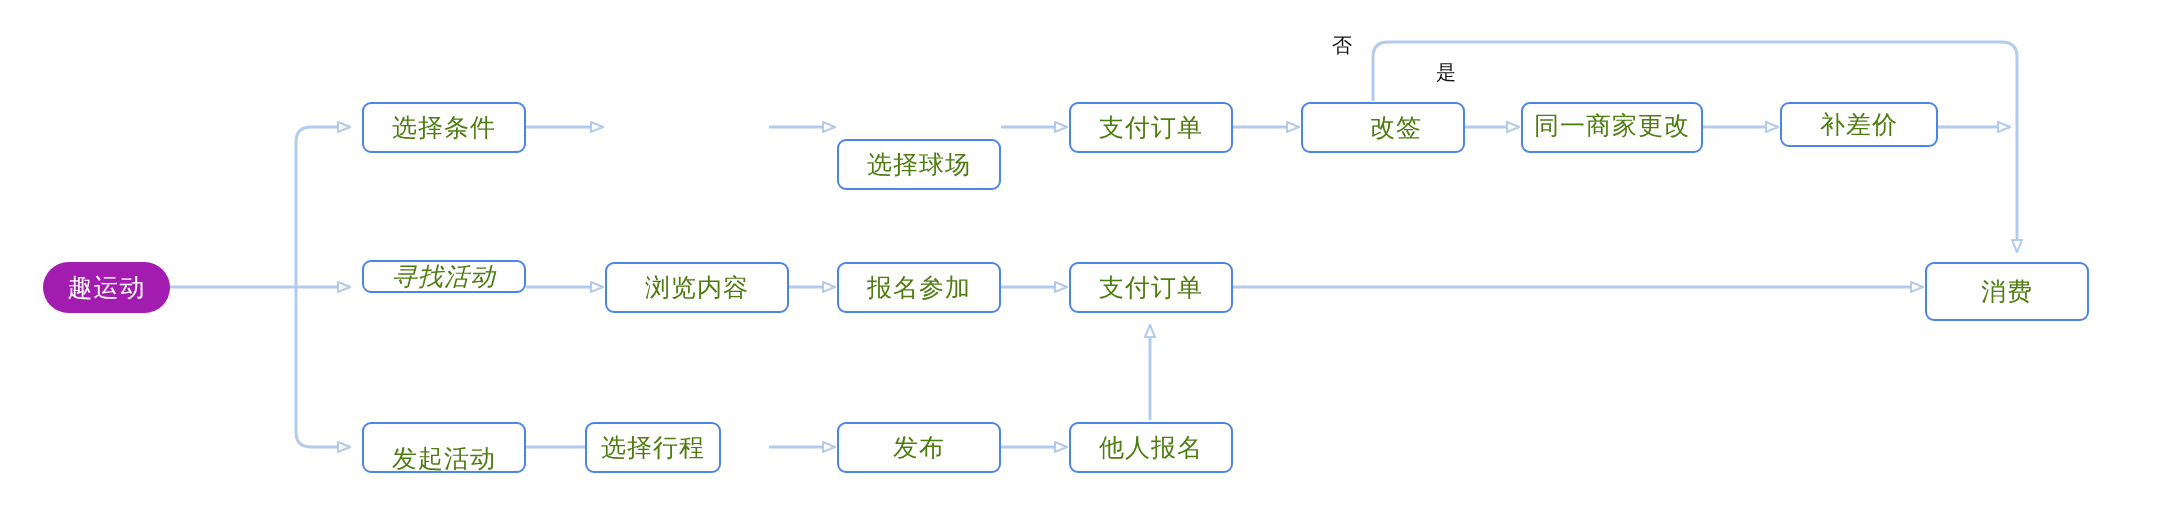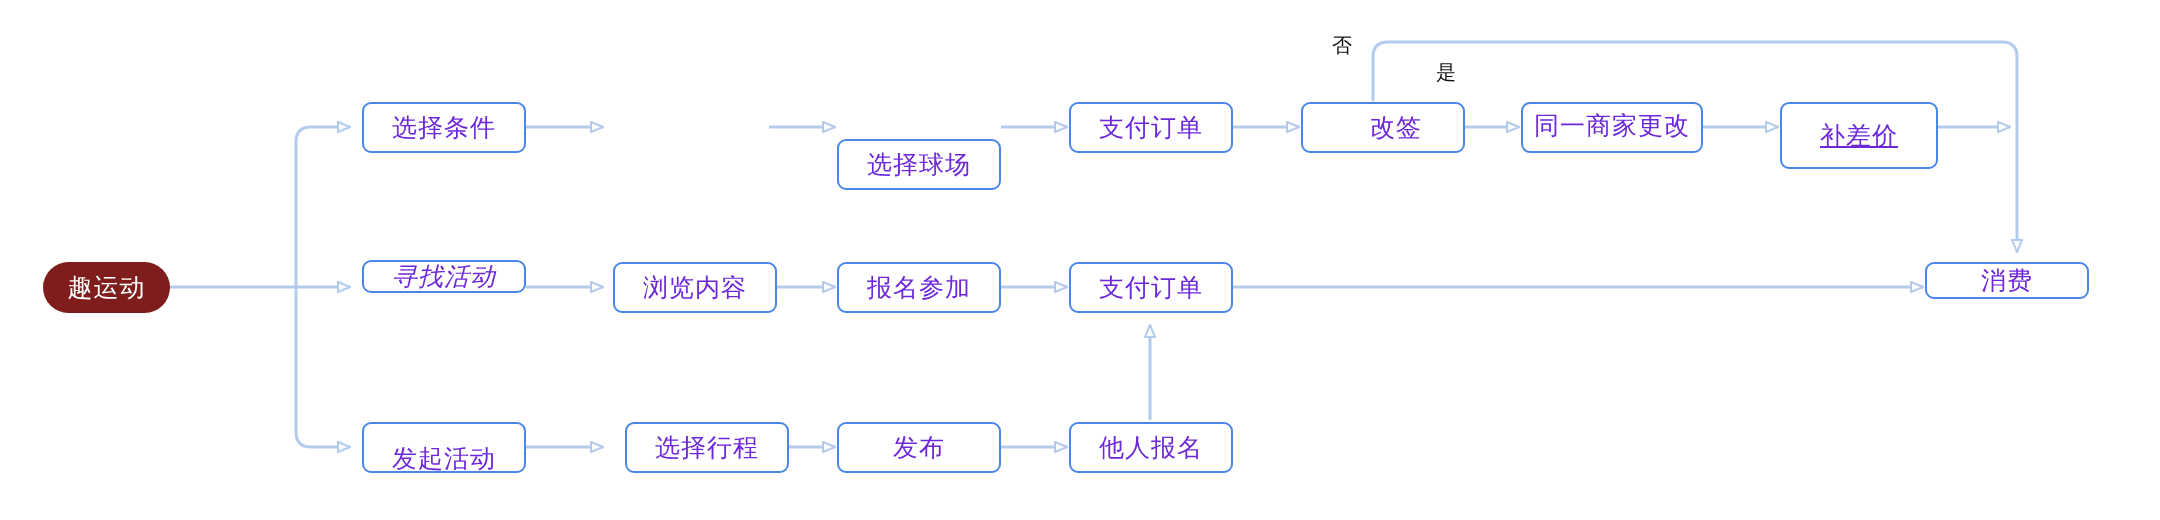--- a/index.html
+++ b/index.html
@@ -26,28 +26,28 @@
   }
   .node {
     position: absolute;
     box-sizing: border-box;
     display: flex;
     align-items: center;
     justify-content: center;
     background: #ffffff;
     border: 2px solid #4a86e8;
     border-radius: 9px;
-    color: #6d28d9;
+    color: #4d7c0f;
     font-size: 25px;
     letter-spacing: 1px;
     white-space: nowrap;
     line-height: 1;
   }
   .node.start {
-    background: #7f1d1d;
+    background: #a21caf;
     border: none;
     border-radius: 999px;
     color: #ffffff;
   }
   .edge-label {
     position: absolute;
     color: #111111;
     font-size: 20px;
     line-height: 1;
     white-space: nowrap;
@@ -112,45 +112,45 @@
   </div>
   <div class="node" style="left:1069px; top:102px; width:164px; height:51px;">
     <span>支付订单</span>
   </div>
   <div class="node" style="left:1301px; top:102px; width:164px; height:51px;padding-left:26px;">
     <span>改签</span>
   </div>
   <div class="node" style="left:1521px; top:102px; width:182px; height:51px;font-family:Liberation Mono, monospace;">
     <span>同一商家更改</span>
   </div>
-  <div class="node" style="left:1780px; top:102px; width:158px; height:67px;text-decoration:underline;">
+  <div class="node" style="left:1780px; top:102px; width:158px; height:45px;">
     <span>补差价</span>
   </div>
 
   <div class="node" style="left:362px; top:260px; width:164px; height:33px;font-style:italic;">
     <span>寻找活动</span>
   </div>
-  <div class="node" style="left:605px; top:262px; width:164px; height:51px;margin-left:8px;">
+  <div class="node" style="left:605px; top:262px; width:184px; height:51px;">
     <span>浏览内容</span>
   </div>
   <div class="node" style="left:837px; top:262px; width:164px; height:51px;">
     <span>报名参加</span>
   </div>
   <div class="node" style="left:1069px; top:262px; width:164px; height:51px;">
     <span>支付订单</span>
   </div>
 
-  <div class="node" style="left:1925px; top:262px; width:164px; height:37px;">
+  <div class="node" style="left:1925px; top:262px; width:164px; height:59px;">
     <span>消费</span>
   </div>
 
   <div class="node" style="left:362px; top:422px; width:164px; height:51px;align-items:flex-end;">
     <span>发起活动</span>
   </div>
-  <div class="node" style="left:625px; top:422px; width:164px; height:51px;">
+  <div class="node" style="left:585px; top:422px; width:136px; height:51px;">
     <span>选择行程</span>
   </div>
   <div class="node" style="left:1069px; top:422px; width:164px; height:51px;">
     <span>他人报名</span>
   </div>
   <div class="node" style="left:837px; top:422px; width:164px; height:51px;">
     <span>发布</span>
   </div>
 
   <div class="edge-label" style="left:1332px; top:35px;">

